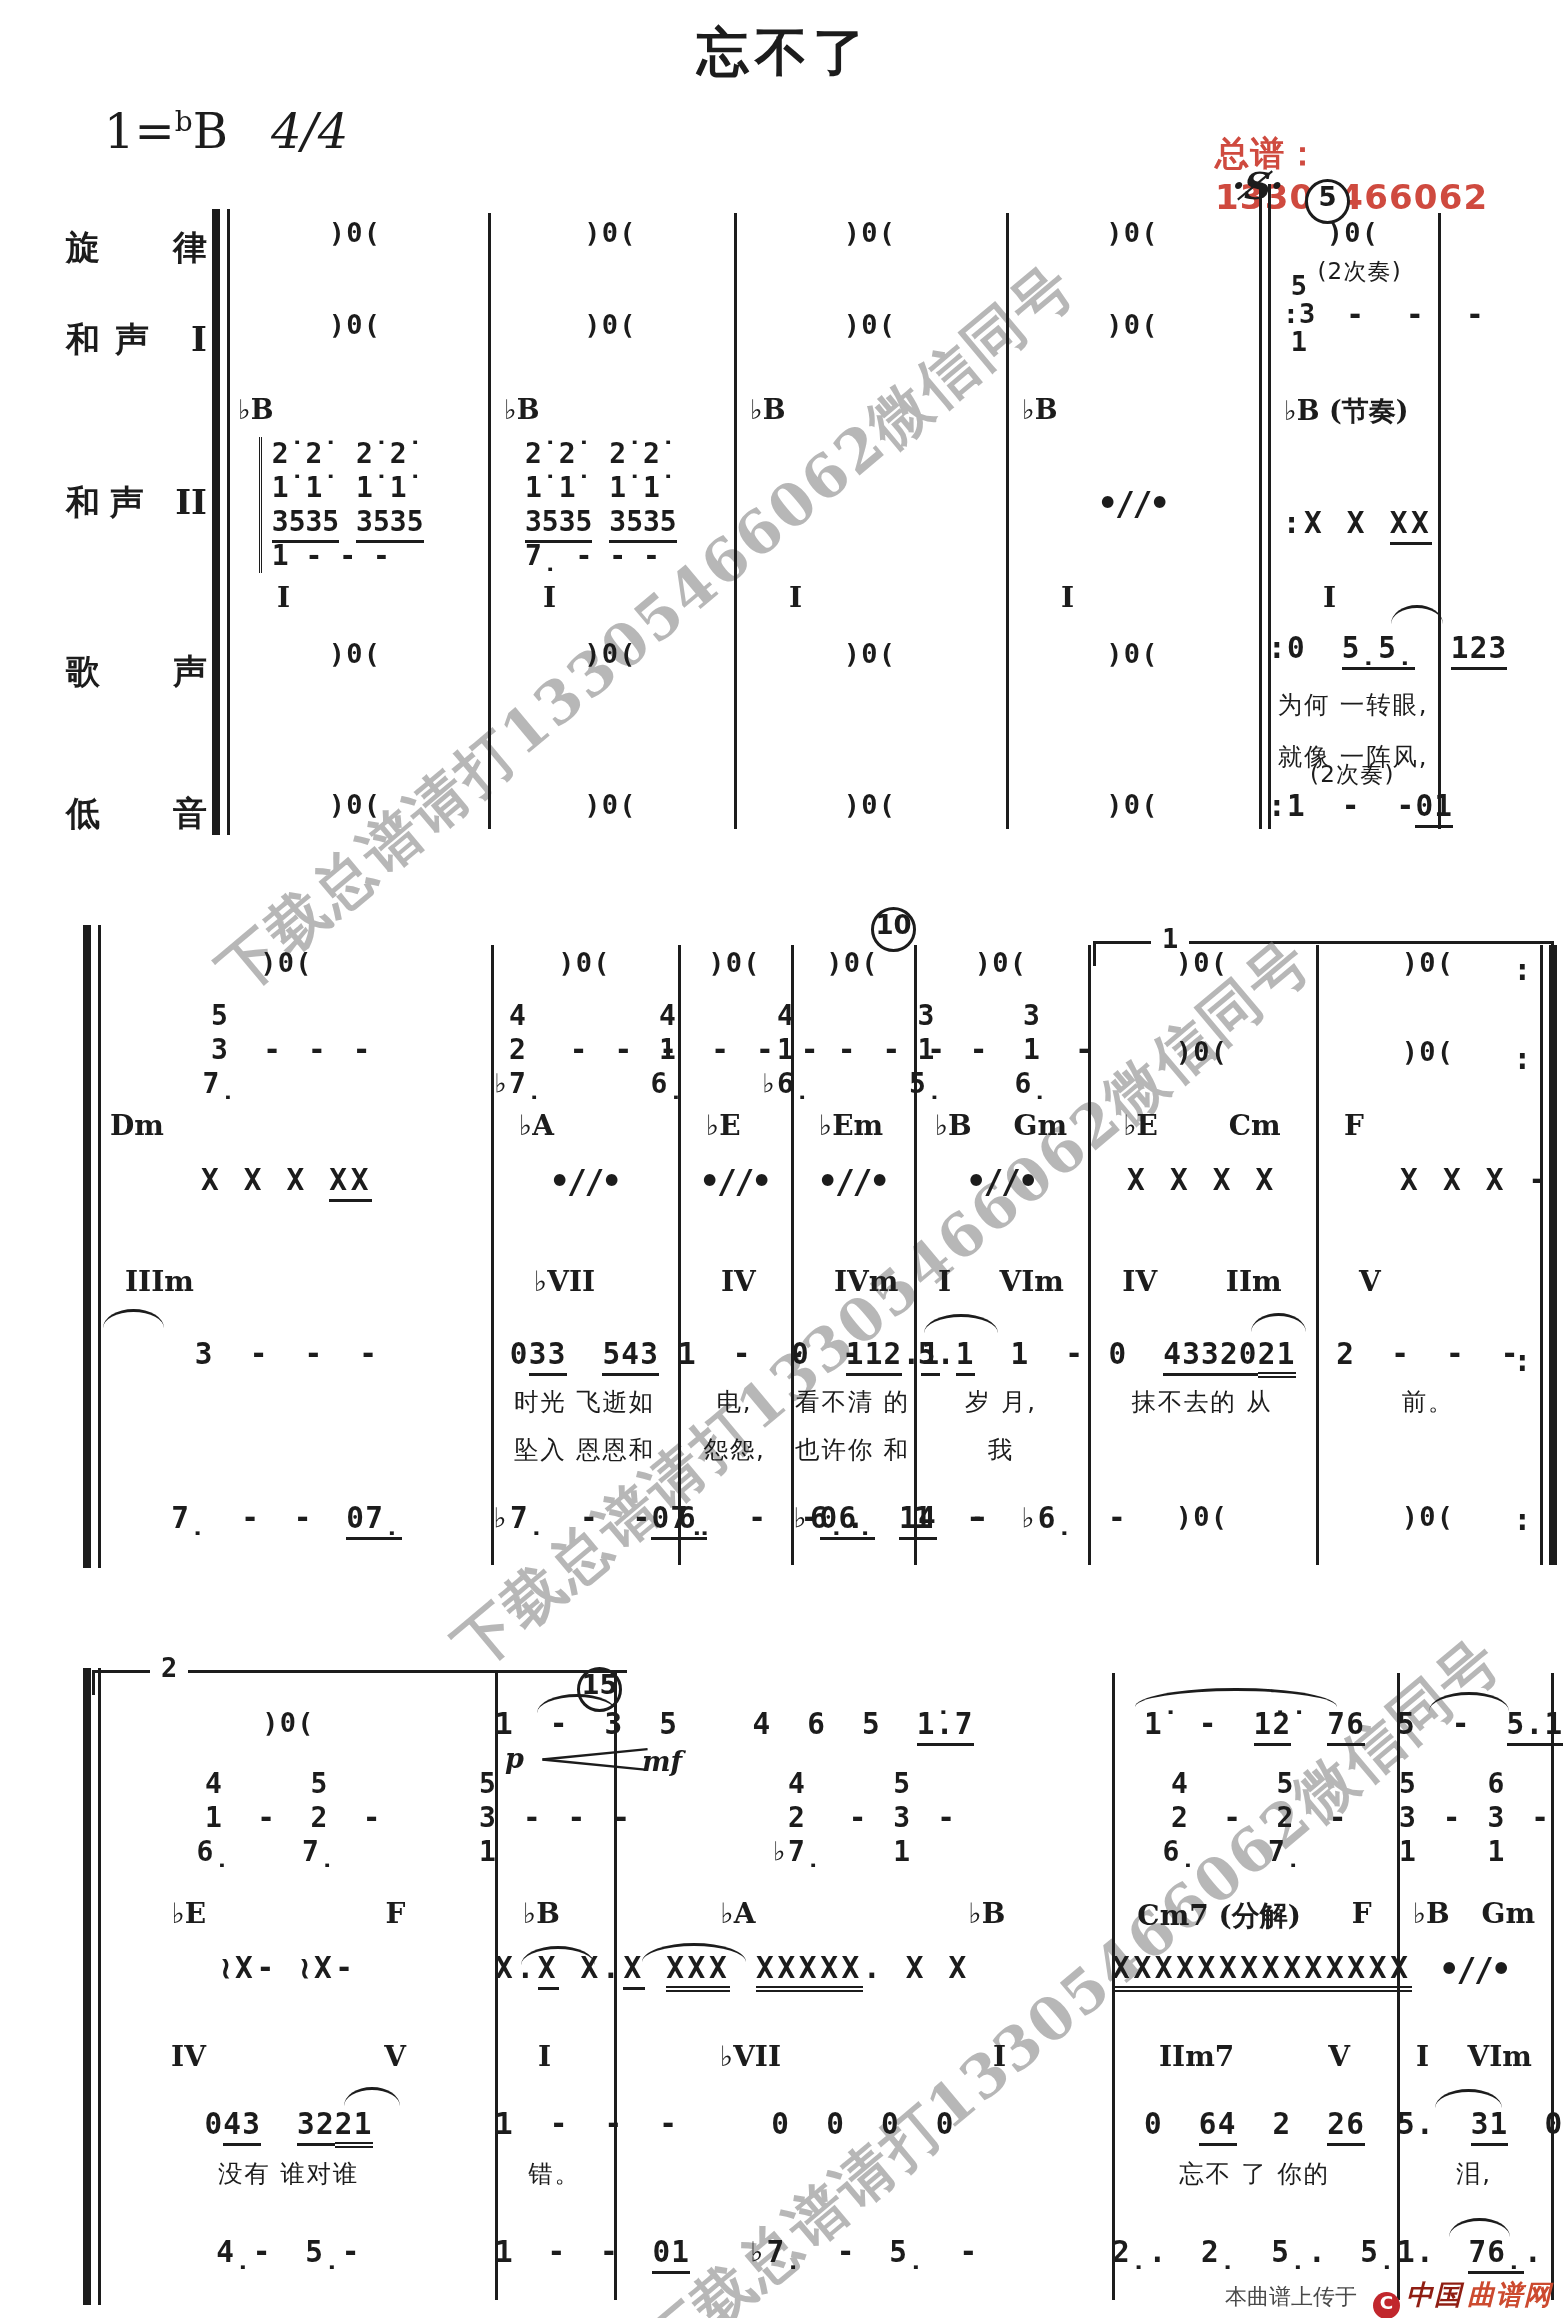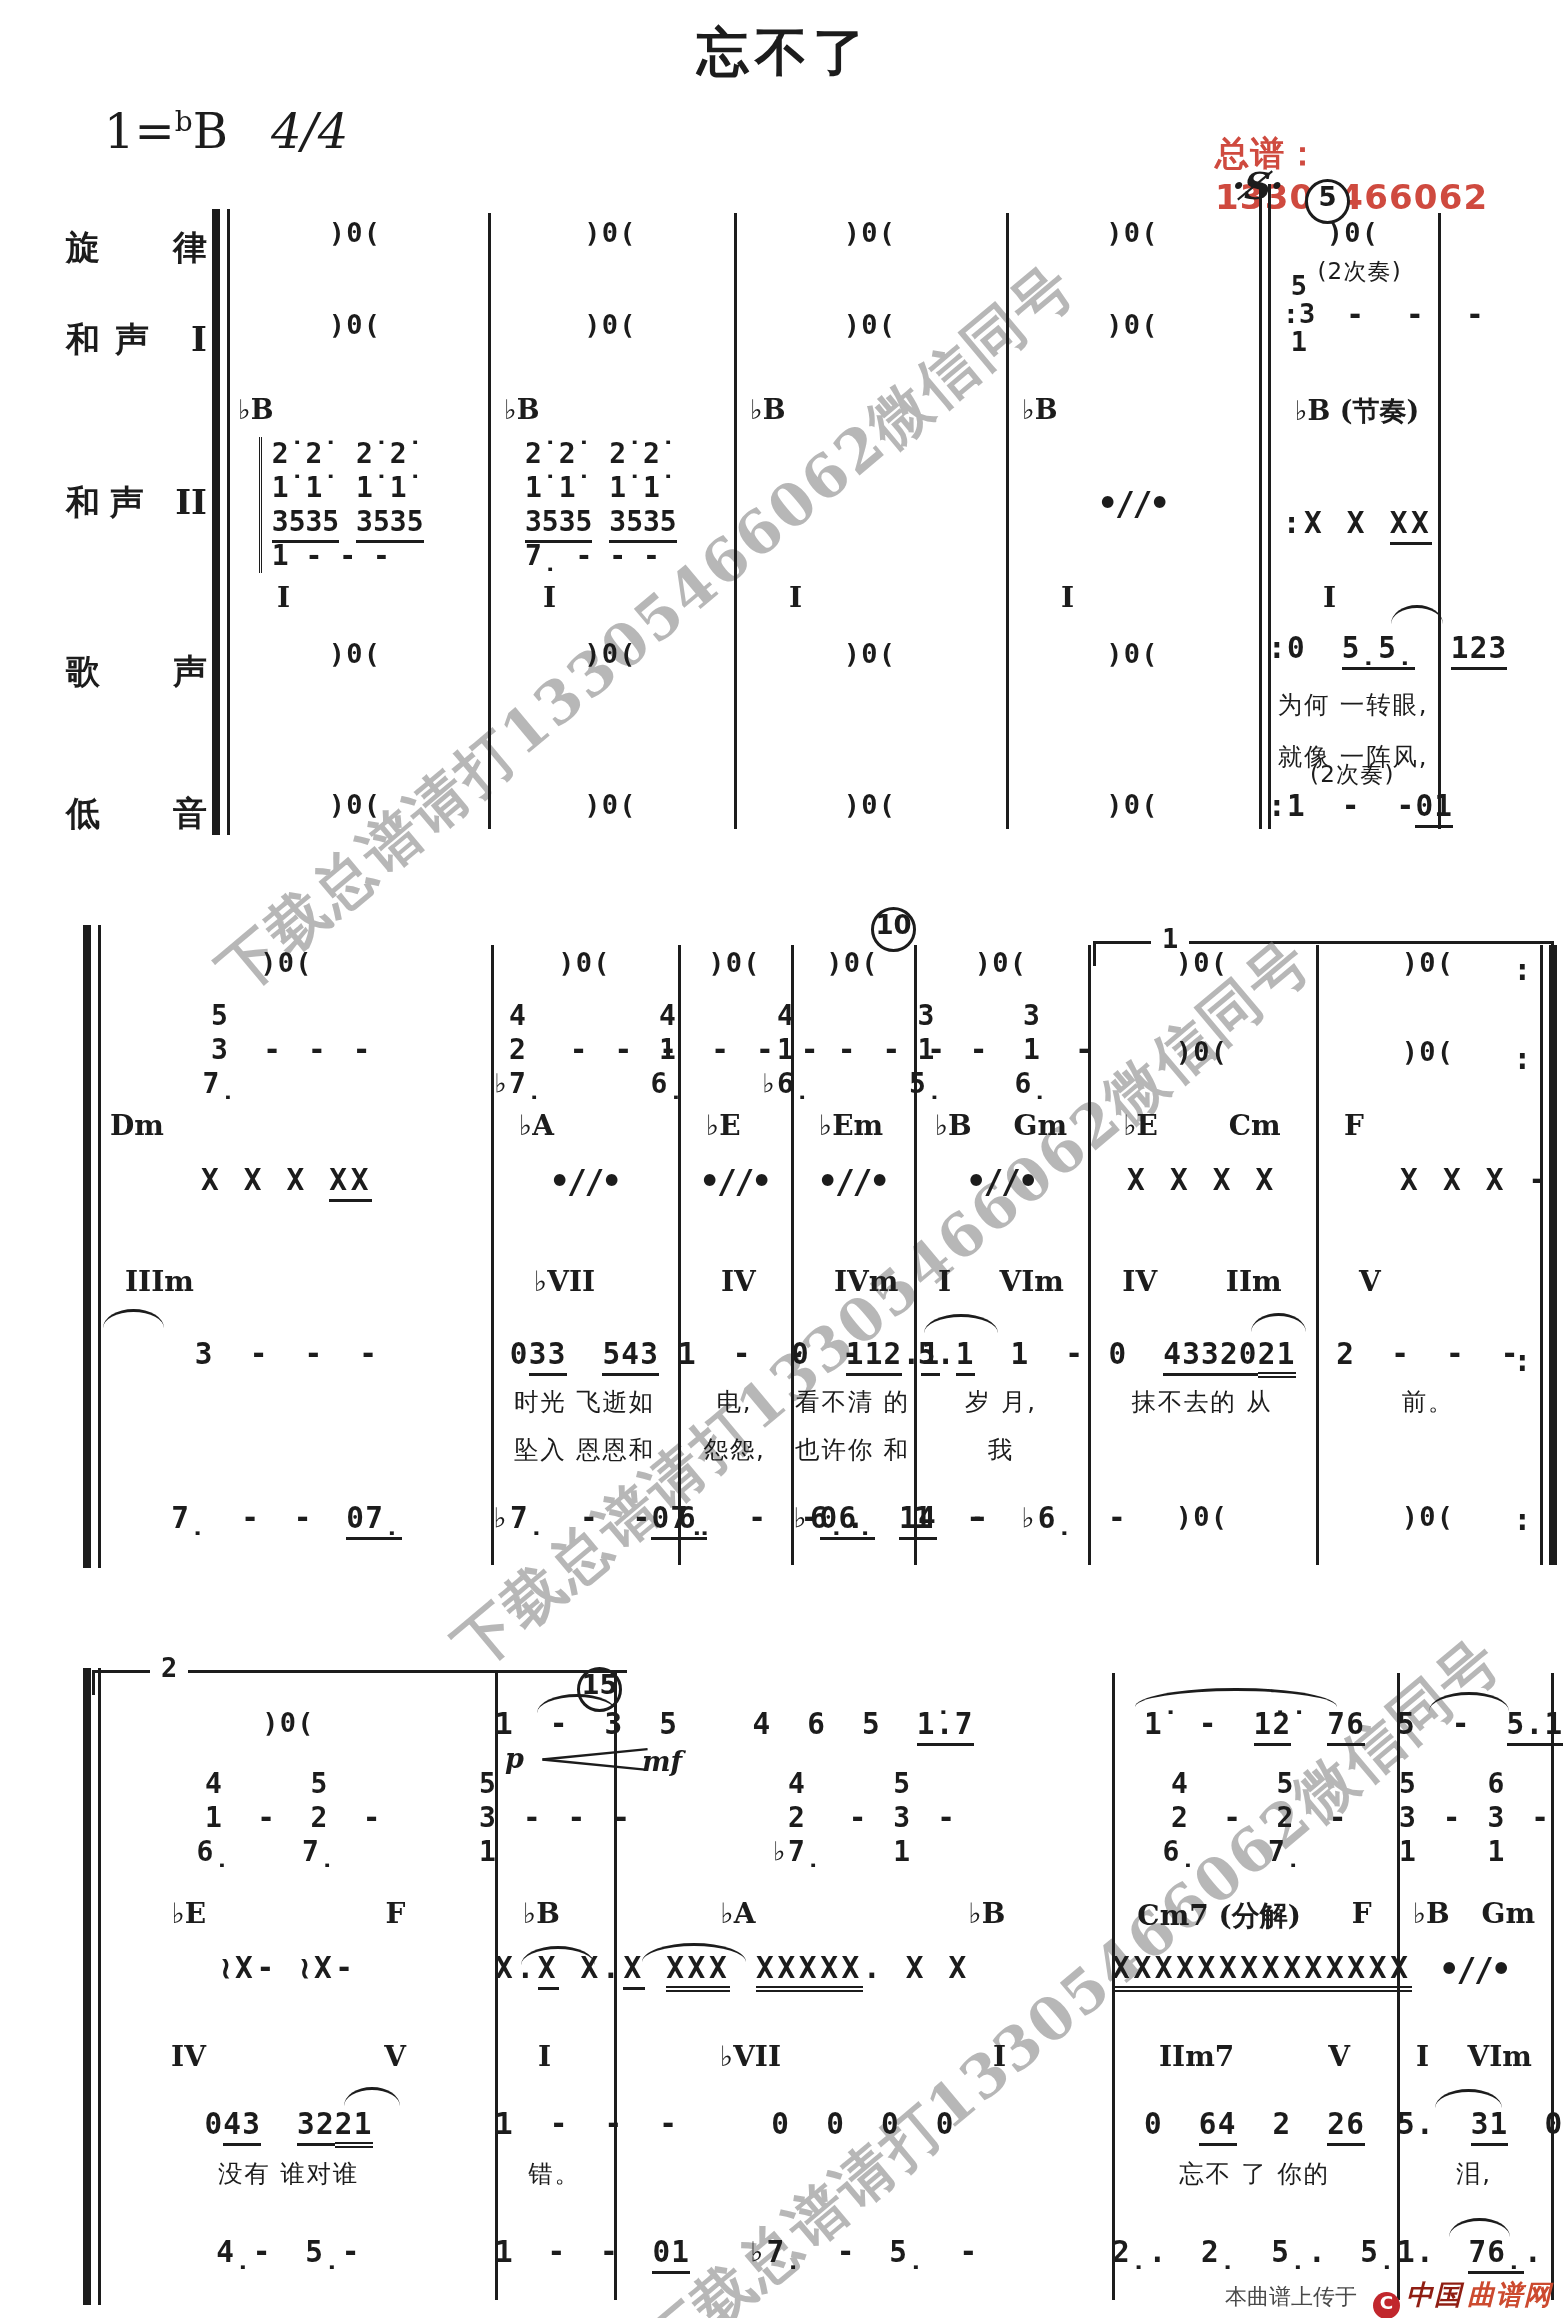--- a/index.html
+++ b/index.html
@@ -108,21 +108,21 @@
       <div class="cell rest" style="left: 1006px; width: 253px; top: 218px;">)0(</div>
       <div class="cell rest" style="left: 1006px; width: 253px; top: 310px;">)0(</div>
       <div class="cell " style="left: 1006px; width: 253px; top: 393px; text-align: left; padding-left: 16px;"><span style="font:700 27px 'DejaVu Serif',serif">♭B</span></div>
       <div class="cell " style="left: 1006px; width: 253px; top: 486px;"><span class="sim">•∕∕•</span></div>
       <div class="cell " style="left: 1006px; width: 253px; top: 581px; text-align: left; padding-left: 55px;"><span style="font:700 28px 'DejaVu Serif',serif">I</span></div>
       <div class="cell rest" style="left: 1006px; width: 253px; top: 639px;">)0(</div>
       <div class="cell rest" style="left: 1006px; width: 253px; top: 790px;">)0(</div>
       <div class="cell rest" style="left: 1268px; width: 170px; top: 218px;">)0(</div>
       <div class="cell " style="left: 1268px; width: 170px; top: 253px; text-align: left; padding-left: 18.4px;"><span class="note">(2次奏)</span></div>
       <div class="cell " style="left: 1268px; width: 170px; top: 272px; text-align: left; padding-left: 14.7px;"><span class="stk" style="vertical-align:top"><div style="height:28px;line-height:28px;font-size:27px">5</div><div style="height:28px;line-height:28px;font-size:27px">:3</div><div style="height:28px;line-height:28px;font-size:27px">1</div></span><span class="dash" style="margin-left:31px;word-spacing:24.5px;line-height:86px;">- - -</span></div>
-      <div class="cell " style="left: 1268px; width: 170px; top: 393px; text-align: center; padding-left: 4px;"><span style="font:700 27px 'DejaVu Serif',serif">♭B (节奏)</span></div>
+      <div class="cell " style="left: 1268px; width: 170px; top: 393px; text-align: left; padding-left: 16px;"><span style="font:700 27px 'DejaVu Serif',serif">♭B (节奏)</span></div>
       <div class="cell rhy" style="left: 1268px; width: 170px; top: 507px; text-align: left; padding-left: 14.7px;">:X X <span class="u1">XX</span></div>
       <div class="cell " style="left: 1268px; width: 170px; top: 581px; text-align: left; padding-left: 55px;"><span style="font:700 28px 'DejaVu Serif',serif">I</span></div>
       <div class="cell mel" style="left: 1268px; width: 170px; top: 632px;">:0 <span class="u1">5̣5̣</span> <span class="u1">123</span></div>
       <div class="cell lyr" style="left: 1268px; width: 170px; top: 688px;">为何 一转眼,</div>
       <div class="cell lyr" style="left: 1268px; width: 170px; top: 740px;">就像 一阵风,</div>
       <div class="cell " style="left: 1268px; width: 170px; top: 756px; text-align: left; padding-left: 11px;"><span class="note">(2次奏)</span></div>
       <div class="cell mel" style="left: 1268px; width: 170px; top: 790px;">:1 - -<span class="u1">01</span></div>
     </div>
 <div id="sys2">
       <div class="cell rest" style="left: 82px; width: 409px; top: 948px;">)0(</div>

